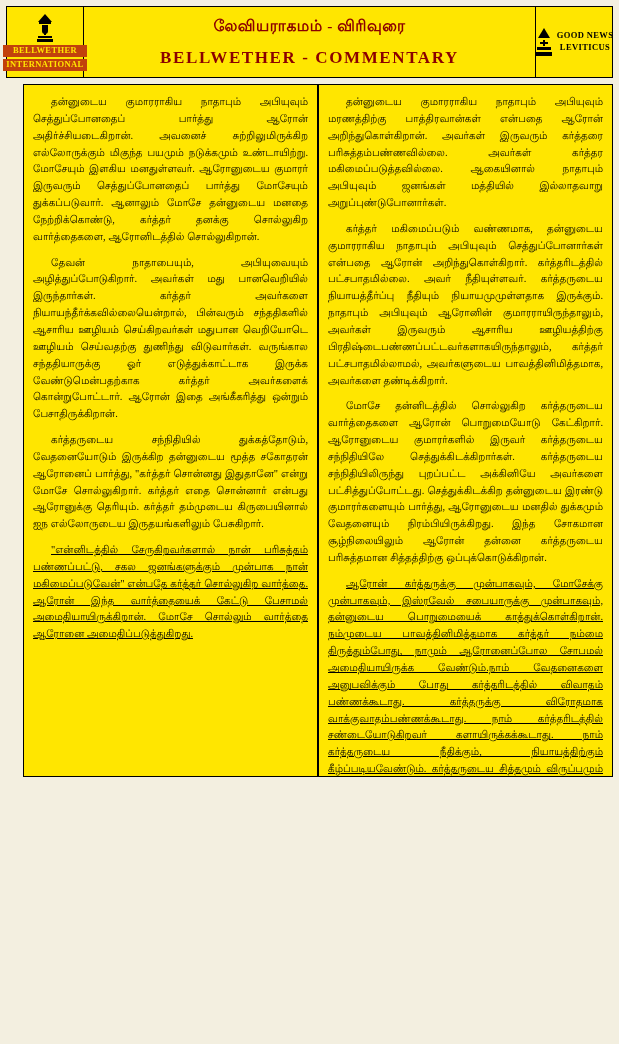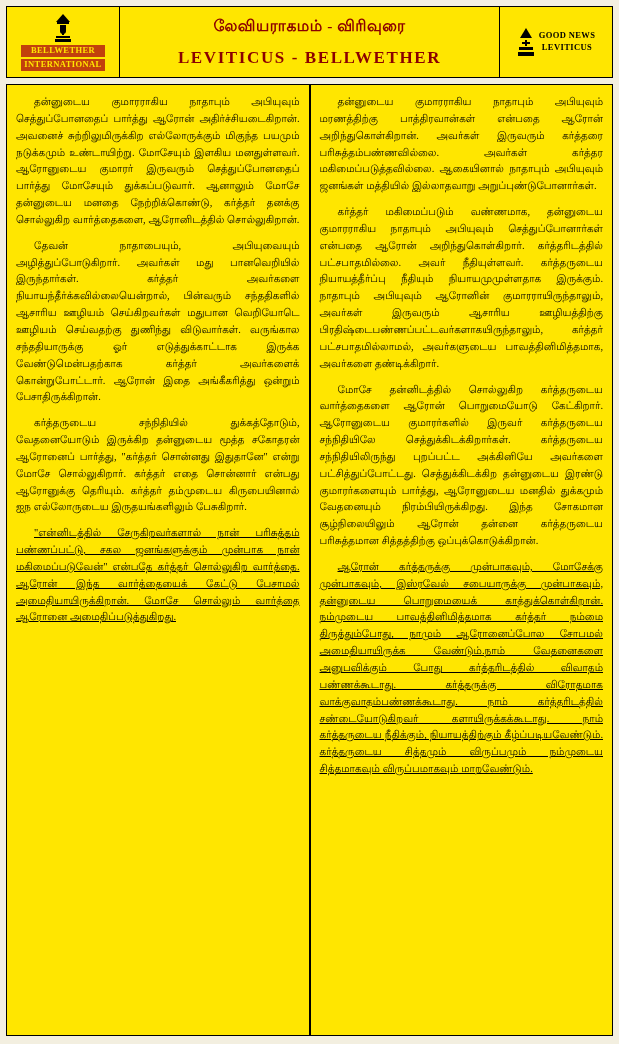--- a/index.html
+++ b/index.html
@@ -23,21 +23,21 @@
   
   .header {
     display: flex;
     align-items: stretch;
     height: 72px;
     border: 1px solid #000;
     background: #ffe600;
     box-sizing: border-box;
   }
   .logo-box {
-    width: 113px;
+    width: 77px;
     border-right: 1px solid #000;
     box-sizing: border-box;
     display: flex;
     flex-direction: column;
     align-items: center;
     justify-content: center;
     gap: 2px;
     padding: 16px;
   }
   .logo-box.right {
@@ -104,21 +104,22 @@
     font-weight: bold;
     color: #8b0000;
     letter-spacing: 1.6px;
     text-align: center;
     line-height: 1.1;
   }
   
   .body-wrap {
     display: flex;
     margin-top: 6px;
-    height: 952px;
+    height: 693px;
+    margin-left: 17px;
   }
   .column {
     flex: 1 1 0;
     border: 1px solid #000;
     background: #ffe600;
     box-sizing: border-box;
     padding: 9px 9px 6px 9px;
     overflow: hidden;
   }
   p.para {
@@ -153,21 +154,21 @@
         <rect x="1" y="26" width="16" height="3" fill="#000"></rect>
       </svg>
       <span class="logo-text">
         <span class="l1">BELLWETHER</span>
         <span class="l2">INTERNATIONAL</span>
       </span>
     </div>
 
     <div class="title-box">
       <div class="title-ta">லேவியராகமம் - விரிவுரை</div>
-      <div class="title-en">LEVITICUS  -  BELLWETHER</div>
+      <div class="title-en">BELLWETHER  -  COMMENTARY</div>
     </div>
 
     <div class="logo-box right">
       <svg class="logo-mark" viewBox="0 0 18 30">
         <polygon points="9,1 15,11 3,11" fill="#000"></polygon>
         <rect x="8" y="13" width="2" height="6" fill="#000"></rect>
         <rect x="5" y="15" width="8" height="2" fill="#000"></rect>
         <rect x="2" y="20" width="14" height="3" fill="#000"></rect>
         <rect x="1" y="25" width="16" height="4" fill="#000"></rect>
       </svg>

